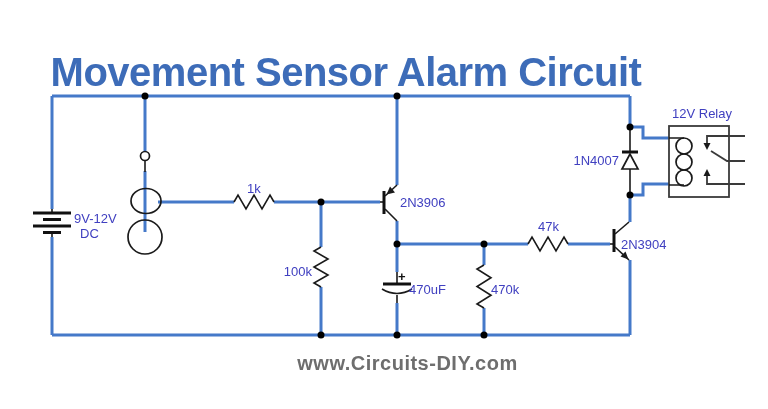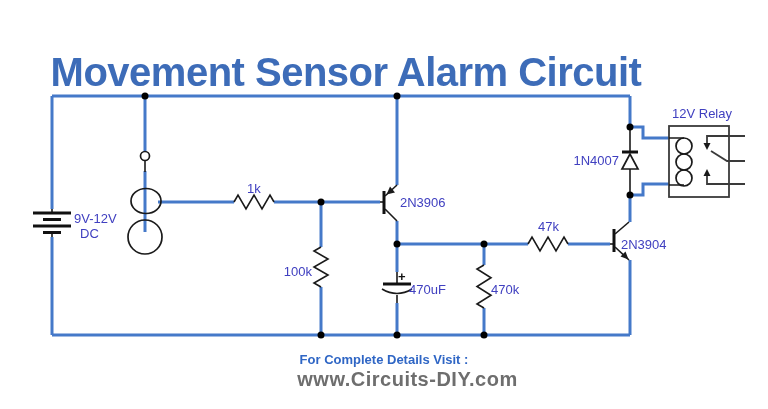--- a/index.html
+++ b/index.html
@@ -155,15 +155,14 @@
     <circle class="dot" cx="484" cy="244" r="3.5"></circle>
     <circle class="dot" cx="630" cy="127" r="3.5"></circle>
     <circle class="dot" cx="630" cy="195" r="3.5"></circle>
     <circle class="dot" cx="321" cy="335" r="3.5"></circle>
     <circle class="dot" cx="397" cy="335" r="3.5"></circle>
     <circle class="dot" cx="484" cy="335" r="3.5"></circle>
   </g>
 </svg>
 
 <div class="footer">
-  <div class="footer-line1">For Complete Details Visit :</div>
   <div class="footer-line2">www.Circuits-DIY.com</div>
 </div>
 
 </body></html>

